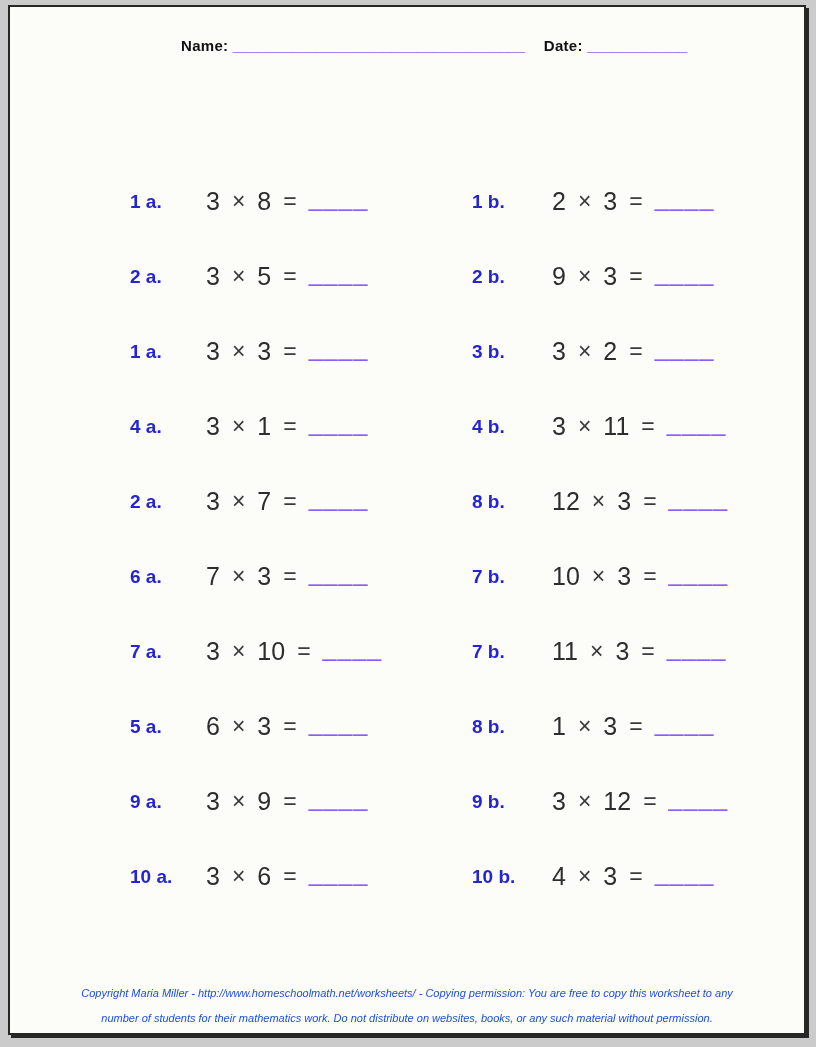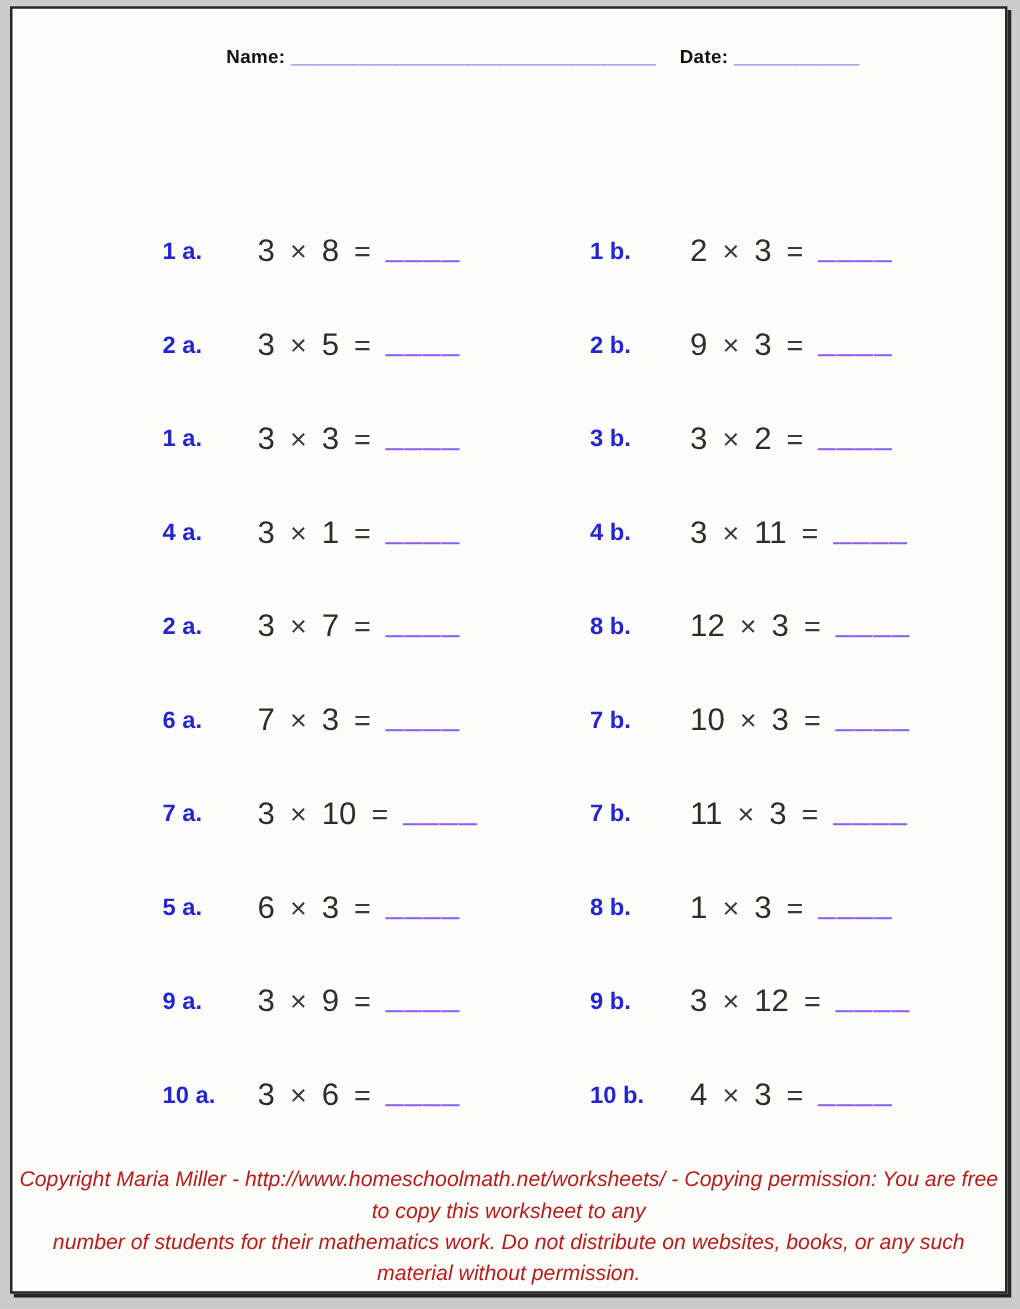--- a/index.html
+++ b/index.html
@@ -85,23 +85,23 @@
     transform: translateY(-4px);
   }
   
   .footer {
     position: absolute;
     bottom: 2px;
     left: 0;
     width: 100%;
     text-align: center;
     font-style: italic;
-    font-size: 17px;
+    font-size: 11px;
     line-height: 25px;
-    color: #b91c1c;
+    color: #1d4ed8;
   }
 </style>
 </head>
 <body>
 
 <div class="page">
 
   <div class="header">
     <span>Name:</span>
     <span class="hline">___________________________________</span>

